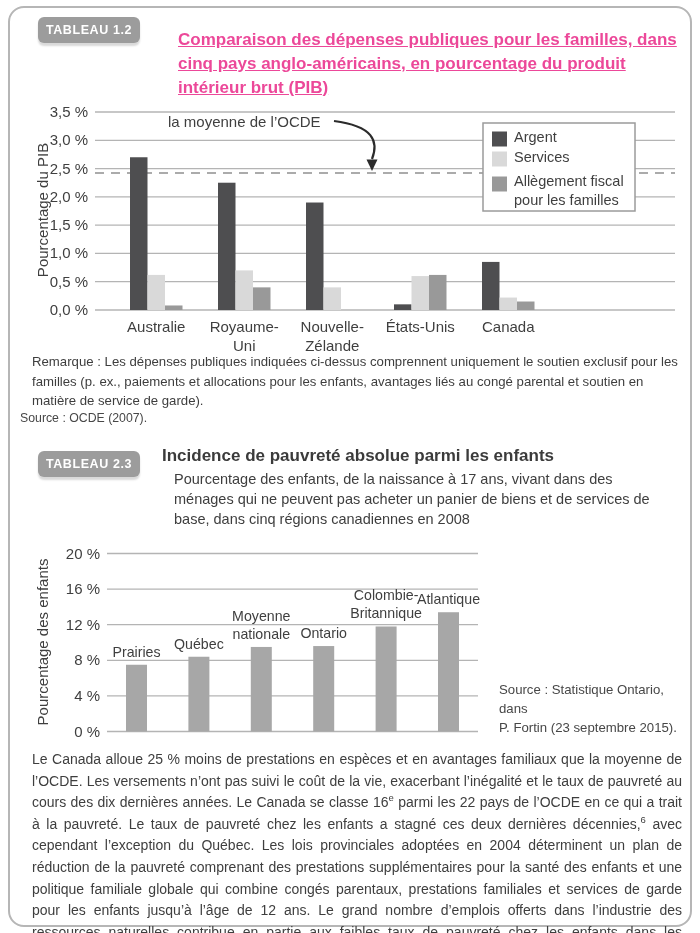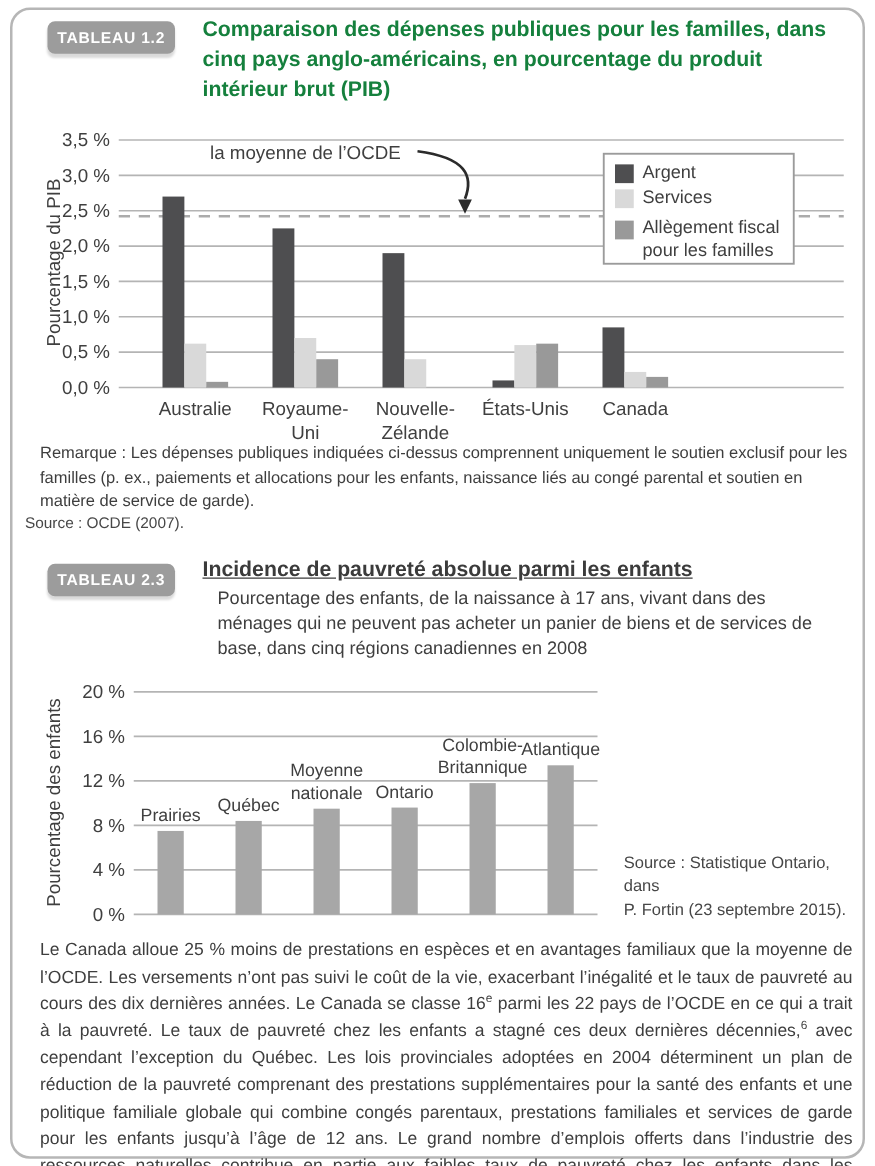--- a/index.html
+++ b/index.html
@@ -4,22 +4,22 @@
 <style>
   html,body{margin:0;padding:0;background:#fff;}
   body{font-family:"Liberation Sans", sans-serif; color:#3d3d3d; -webkit-font-smoothing:antialiased;}
   .page{position:relative;width:700px;height:933px;background:#fff;overflow:hidden;}
   .panel{position:absolute;left:8px;top:6px;right:8px;bottom:6px;border:2px solid #b6b6b6;border-radius:16px;background:#fff;}
   .badge{position:absolute;background:#9c9c9c;color:#fff;font-weight:bold;font-size:12.5px;
          letter-spacing:.6px;border-radius:6px;padding:6px 0;width:102px;text-align:center;
          box-shadow:0 3px 2px rgba(0,0,0,.15);}
   .badge1{left:28px;top:9px;}
   .badge2{left:28px;top:443px;}
-  .title1{position:absolute;left:152px;top:4px;width:500px;margin:0;font-size:17px;line-height:24px;font-weight:bold;color:#15803d;}
-  .title2{position:absolute;left:152px;top:437px;width:510px;margin:0;font-size:17px;line-height:22px;font-weight:bold;color:#3b3b3b;text-decoration:underline;}
+  .title1{position:absolute;left:152px;top:4px;width:500px;margin:16px;font-size:17px;line-height:24px;font-weight:bold;color:#ec4899;text-decoration:underline;}
+  .title2{position:absolute;left:152px;top:437px;width:510px;margin:0;font-size:17px;line-height:22px;font-weight:bold;color:#3b3b3b;}
   .subtitle2{position:absolute;left:164px;top:461px;width:492px;margin:0;font-size:14.5px;line-height:20px;color:#3e3e3e;}
   .chart1{position:absolute;left:20px;top:82px;}
   .chart2{position:absolute;left:20px;top:529px;}
   .remark{position:absolute;left:22px;top:344px;width:650px;margin:0;font-size:13.2px;line-height:19.5px;color:#3e3e3e;}
   .src1{position:absolute;left:10px;top:403px;margin:0;font-size:12.3px;color:#474747;}
   .src2{position:absolute;left:489px;top:672px;font-size:13.2px;line-height:19px;color:#474747;}
   .bodytext{position:absolute;left:22px;top:741px;width:650px;margin:0;font-size:14px;line-height:21.6px;
             text-align:justify;color:#3e3e3e;}
   .bodytext sup{font-size:9.5px;line-height:0;}
   
@@ -106,21 +106,21 @@
           <text x="484" y="96" class="leg">Allègement fiscal</text>
           <text x="484" y="114.5" class="leg">pour les familles</text>
         </g>
         <g>
           <text x="138" y="37" class="ann">la moyenne de l’OCDE</text>
           <path d="M304,31 C343,36 349,51 342,69" fill="none" stroke="#2b2b2b" stroke-width="2.2"></path>
           <path d="M342,81 L336.5,69.5 L347.5,69.5 Z" fill="#2b2b2b"></path>
         </g>
       </svg>
 
-    <p class="remark">Remarque : Les dépenses publiques indiquées ci-dessus comprennent uniquement le soutien exclusif pour les familles (p. ex., paiements et allocations pour les enfants, naissance liés au congé parental et soutien en matière de service de garde).</p>
+    <p class="remark">Remarque : Les dépenses publiques indiquées ci-dessus comprennent uniquement le soutien exclusif pour les familles (p. ex., paiements et allocations pour les enfants, avantages liés au congé parental et soutien en matière de service de garde).</p>
     <p class="src1">Source : OCDE (2007).</p>
 
     <div class="badge badge2">TABLEAU 2.3</div>
     <h2 class="title2">Incidence de pauvreté absolue parmi les enfants</h2>
     <p class="subtitle2">Pourcentage des enfants, de la naissance à 17 ans, vivant dans des ménages qui ne peuvent pas acheter un panier de biens et de services de base, dans cinq régions canadiennes en 2008</p>
 
     <svg id="chart2" class="chart2" width="660" height="215" viewBox="0 0 660 215">
         <g>
           <line x1="77" x2="448" y1="194.5" y2="194.5" stroke="#b4b4b4" stroke-width="1.3"></line>
           <line x1="77" x2="448" y1="158.9" y2="158.9" stroke="#b4b4b4" stroke-width="1.3"></line>

